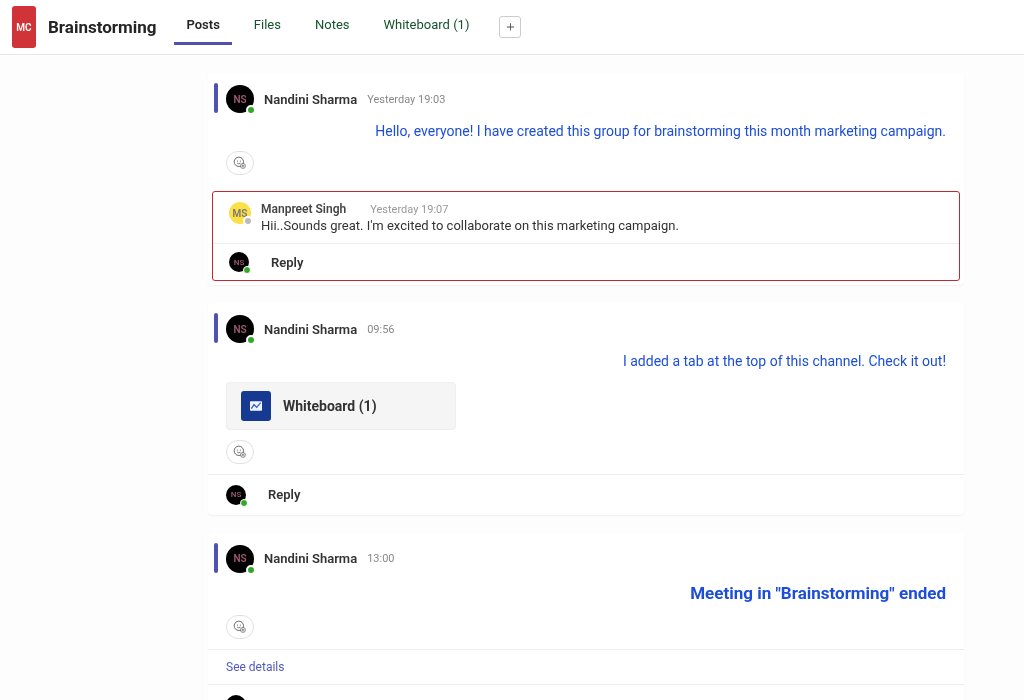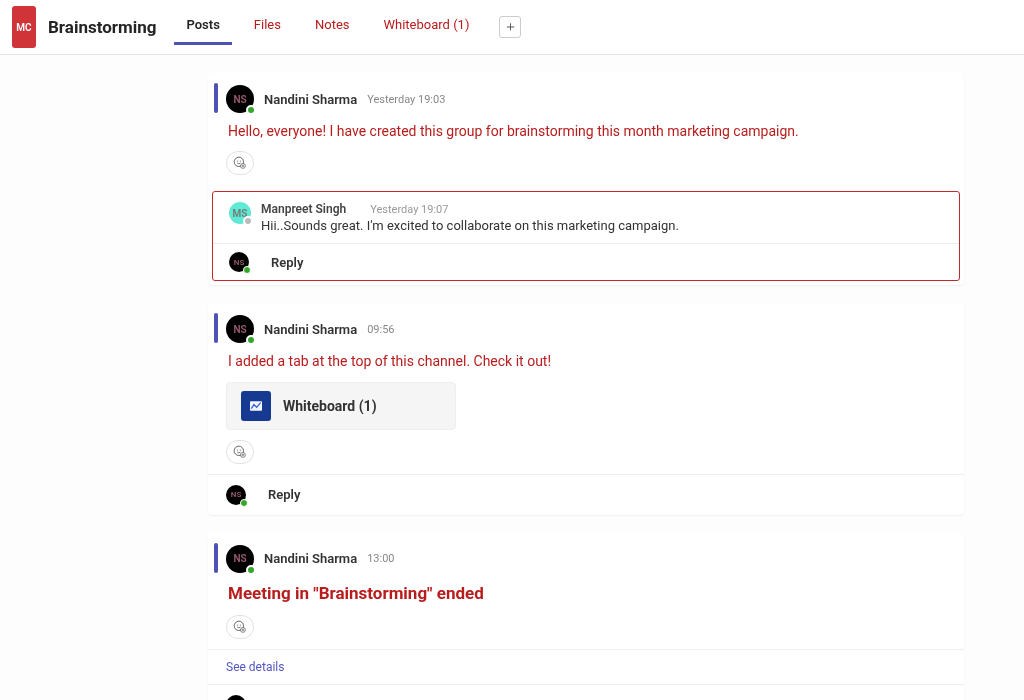--- a/index.html
+++ b/index.html
@@ -1,39 +1,39 @@
 <!DOCTYPE html>
 <html><head>
 <meta charset="utf-8">
 <style>
   * { box-sizing: border-box; margin: 0; padding: 0; }
   body { font-family: -apple-system, BlinkMacSystemFont, "Segoe UI", Roboto, sans-serif; background: #fdfdfd; color: #242424; font-size: 14px; width: 1024px; height: 700px; overflow: hidden; }
   .header { display: flex; align-items: center; padding: 6px 12px; border-bottom: 1px solid #e5e5e5; background: #fff; }
   .ws-icon { width: 24px; height: 42px; background: #d13438; border-radius: 3px; display: flex; align-items: center; justify-content: center; color: #fff; font-size: 10px; font-weight: 600; margin-right: 12px; }
   .channel-title { font-size: 17px; font-weight: 700; margin-right: 18px; }
   .tabs { display: flex; align-items: center; gap: 10px; }
-  .tab { padding: 8px 12px 10px; font-size: 13px; color: #b91c1c; cursor: pointer; border-bottom: 3px solid transparent; }
+  .tab { padding: 8px 12px 10px; font-size: 13px; color: #14532d; cursor: pointer; border-bottom: 3px solid transparent; }
   .tab.active { font-weight: 600; color: #242424; border-bottom-color: #4f52b2; }
   .add-tab { width: 22px; height: 22px; border: 1px solid #ccc; border-radius: 3px; display: flex; align-items: center; justify-content: center; color: #555; margin-left: 8px; cursor: pointer; font-size: 14px; }
   .content { padding: 18px 0 0 208px; display: flex; flex-direction: column; gap: 18px; }
   .card { width: 756px; background: #fff; border-radius: 4px; box-shadow: 0 1px 2px rgba(0,0,0,0.06); position: relative; }
   .post-body { padding: 12px 18px 10px 18px; }
   .left-bar { position: absolute; left: 6px; top: 10px; width: 4px; height: 30px; background: #4f52b2; border-radius: 2px; }
   .post-head { display: flex; align-items: center; gap: 10px; margin-bottom: 8px; }
   .avatar-wrap { position: relative; width: 28px; height: 28px; }
   .avatar-wrap.sm { width: 22px; height: 22px; }
   .avatar { width: 100%; height: 100%; border-radius: 50%; display: flex; align-items: center; justify-content: center; font-size: 10px; font-weight: 600; }
   .avatar.ns { background: #000000; color: #9b5a70; }
-  .avatar.ms { background: #5eead4; color: #777; }
+  .avatar.ms { background: #fde047; color: #777; }
   .presence { position: absolute; right: -2px; bottom: -2px; width: 10px; height: 10px; border-radius: 50%; border: 2px solid #fff; }
   .presence.online { background: #35a62a; }
   .presence.offline { background: #bbb; }
   .author { font-size: 13px; font-weight: 600; color: #333; }
   .timestamp { font-size: 11px; color: #888; }
-  .msg { font-size: 14px; color: #b91c1c; line-height: 1.45; margin-left: 2px; }
+  .msg { font-size: 14px; color: #1d4ed8; line-height: 1.45; margin-left: 2px; text-align: right; }
   .msg.bold { font-weight: 700; font-size: 17px; margin-top: 6px; }
   .react-row { margin-top: 10px; }
   .react-btn { width: 28px; height: 24px; border: 1px solid #e1e1e1; border-radius: 12px; display: flex; align-items: center; justify-content: center; cursor: pointer; color: #555; }
   .reply-section { border: 1.5px solid #c1292e; margin: 6px 4px 4px 4px; border-radius: 3px; }
   .reply-msg { padding: 10px 18px 10px 16px; display: flex; gap: 10px; align-items: flex-start; }
   .reply-content { flex: 1; }
   .reply-head { display: flex; gap: 24px; align-items: baseline; margin-bottom: 2px; }
   .reply-author { font-size: 12px; font-weight: 600; color: #444; }
   .reply-ts { font-size: 11px; color: #999; }
   .reply-text { font-size: 13px; color: #333; }

